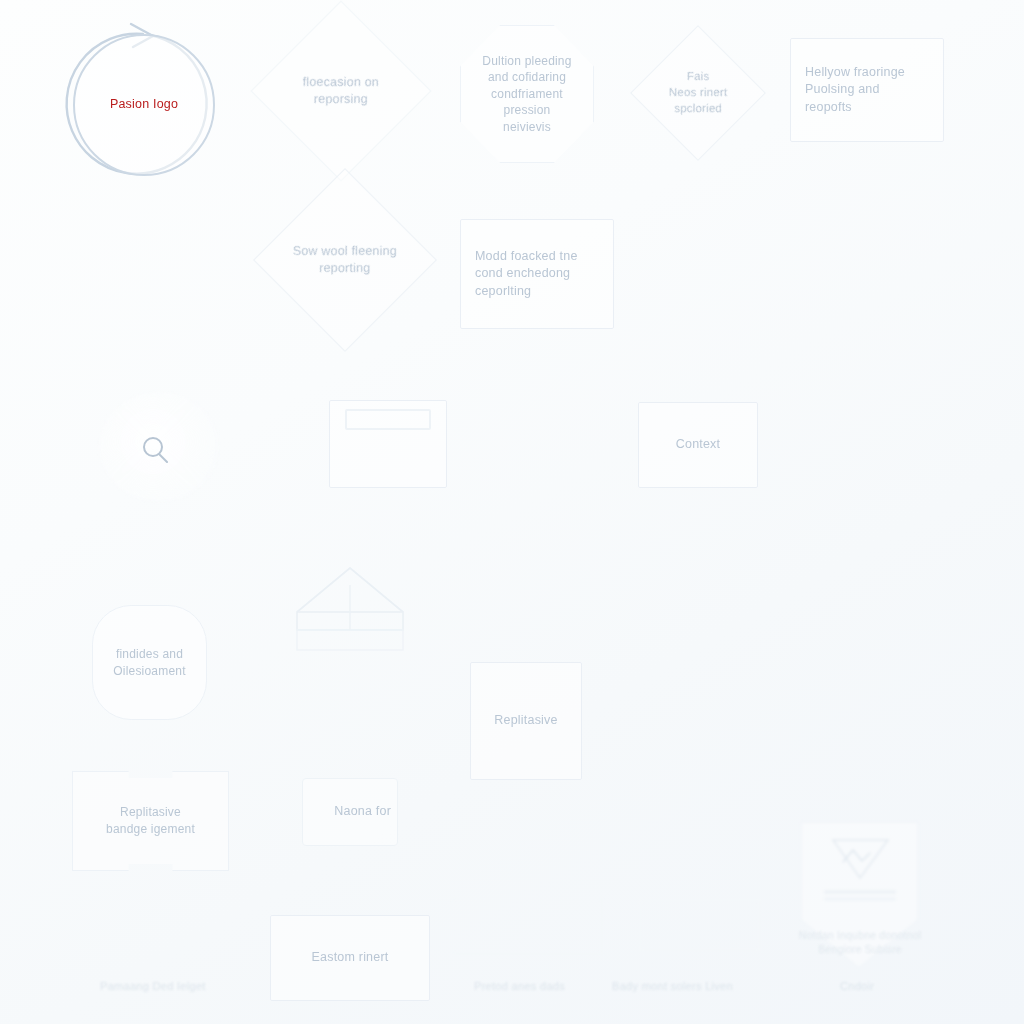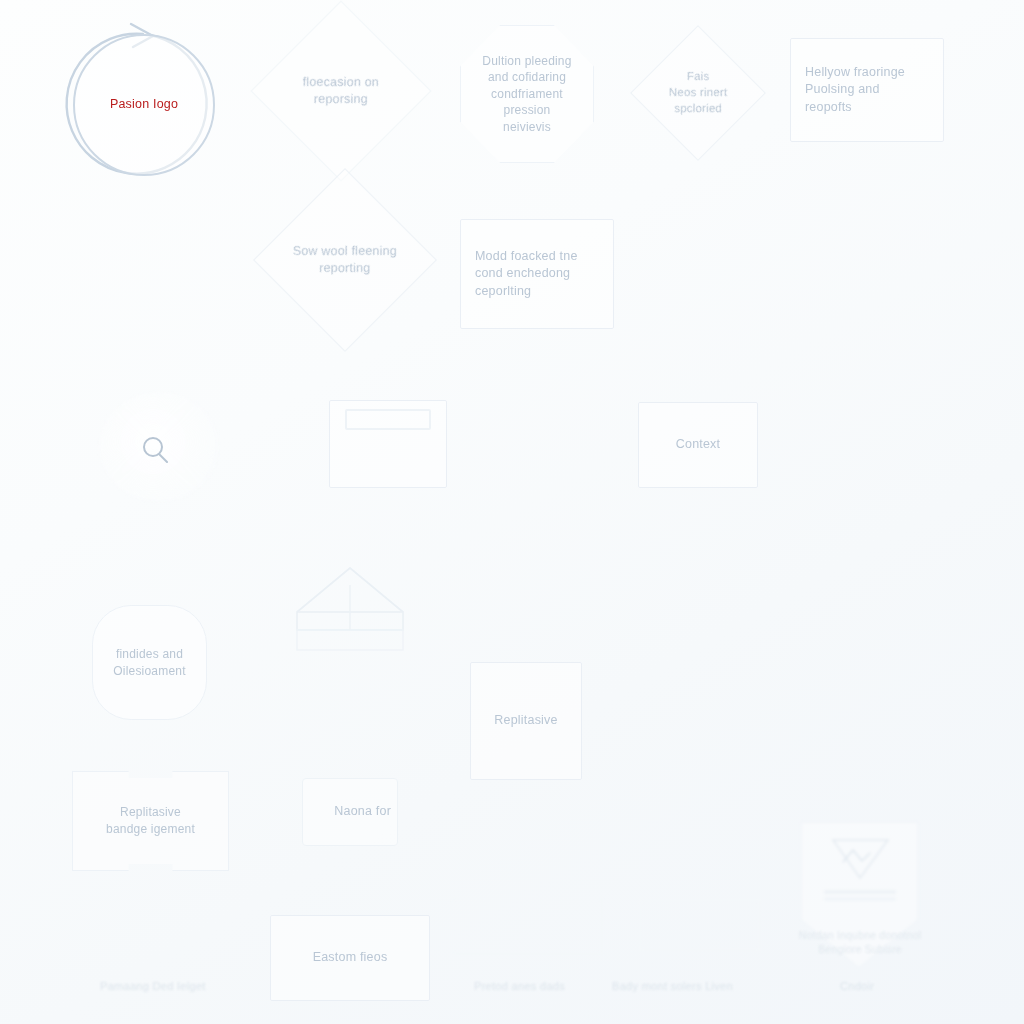--- a/index.html
+++ b/index.html
@@ -214,21 +214,21 @@
 
 <div class="node rect-soft" style="left:302px;top:778px;width:96px;height:68px;text-align:right;">
   <span class="lbl">Naona for</span>
 </div>
 
 <div class="node rect" style="left:470px;top:662px;width:112px;height:118px;">
   <span class="lbl">Replitasive</span>
 </div>
 
 <div class="node rect" style="left:270px;top:915px;width:160px;height:86px;">
-  <span class="lbl">Eastom fieos</span>
+  <span class="lbl">Eastom rinert</span>
 </div>
 
 <div class="node" style="left:780px;top:920px;width:160px;height:44px;font-size:10.5px;color:#e2e9ef;filter:blur(1.3px);">
   <span class="lbl">Notdan Inqubne donotnol
 Bengiore Subisre</span>
 </div>
 
 <div class="cap" style="left:100px;top:980px;">Pamaang Ded Ielget</div>
 <div class="cap" style="left:474px;top:980px;">Pretod anes dads</div>
 <div class="cap" style="left:612px;top:980px;">Bady mont solers Liven</div>

